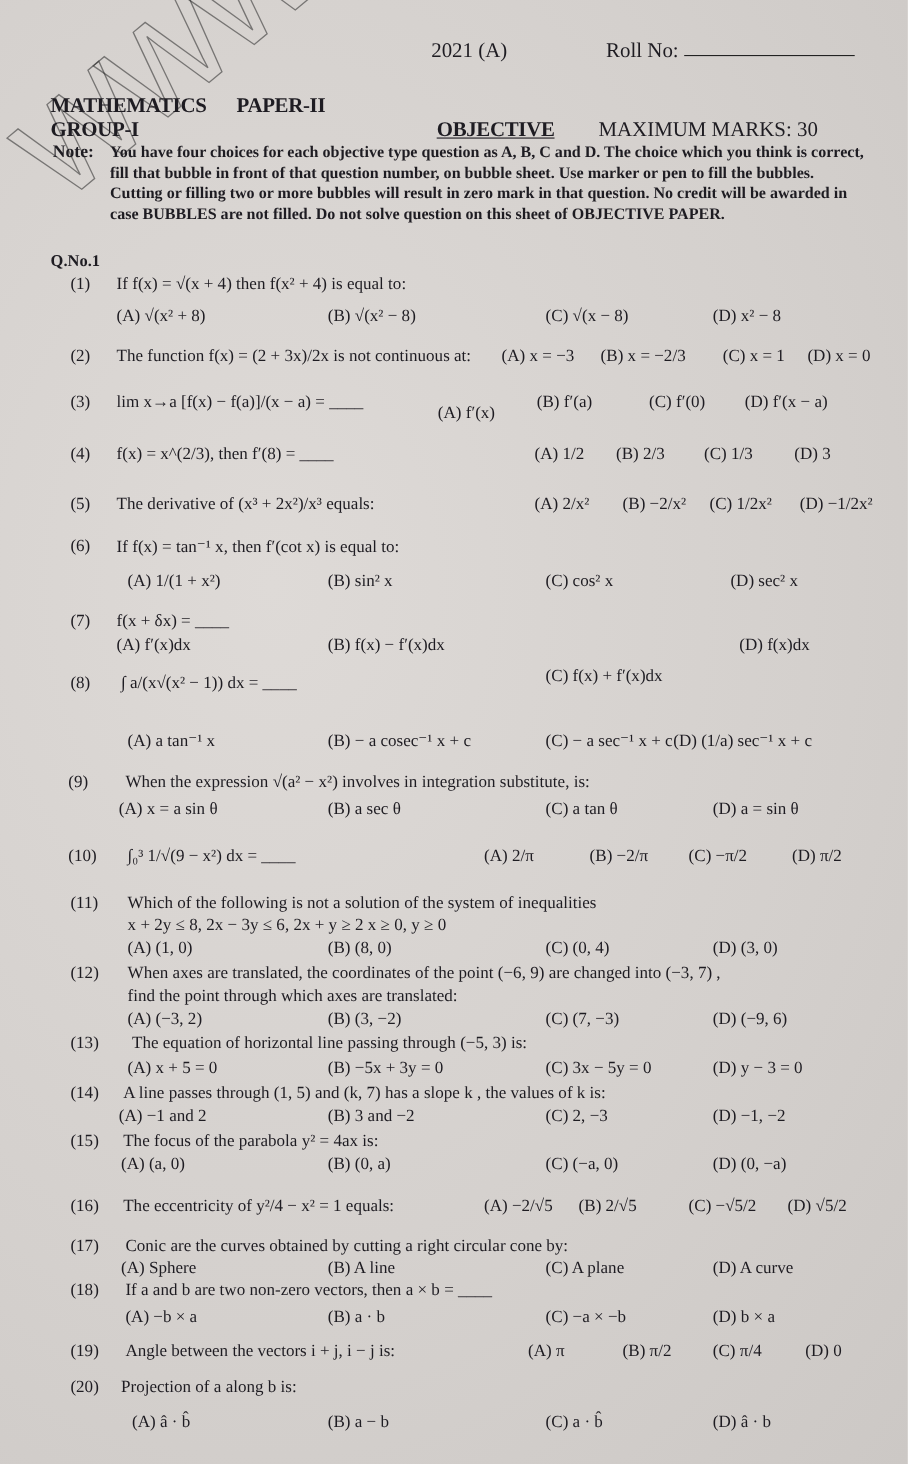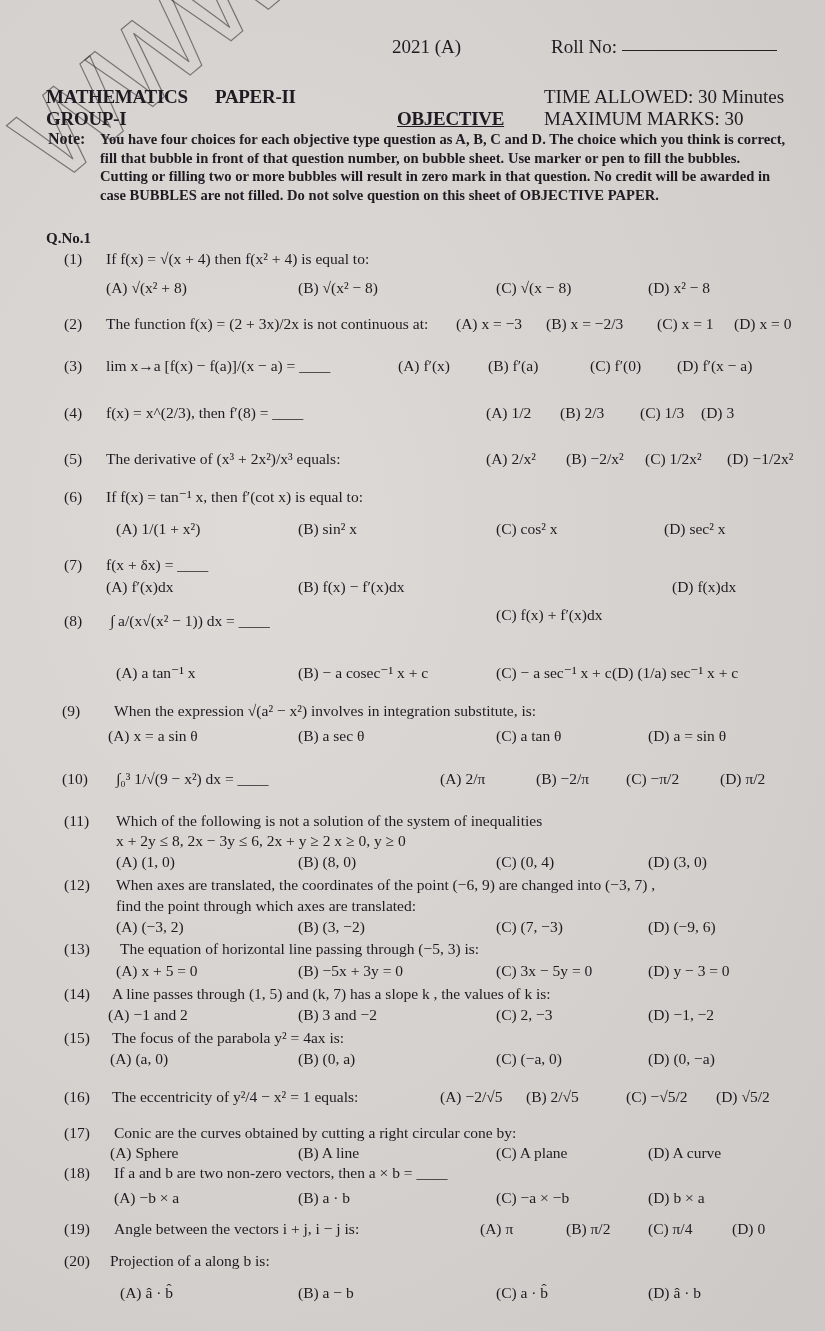--- a/index.html
+++ b/index.html
@@ -29,21 +29,20 @@
 
 <div class="paper">
 
   <div class="wm">www.ilmkidunya.com</div>
 
   <div class="abs hdrn" style="left:392px;top:36px;">2021 (A)</div>
   <div class="abs hdrn" style="left:551px;top:36px;">Roll No:</div>
   <div class="abs" style="left:622px;top:50px;width:155px;border-bottom:1.5px solid #222;"></div>
   <div class="abs hdr" style="left:46px;top:86px;">MATHEMATICS</div>
   <div class="abs hdr" style="left:215px;top:86px;">PAPER-II</div>
-  <div class="abs hdrn" style="left:544px;top:86px;">TIME ALLOWED: 30 Minutes</div>
   <div class="abs hdr" style="left:46px;top:108px;">GROUP-I</div>
   <div class="abs hdr u" style="left:397px;top:108px;">OBJECTIVE</div>
   <div class="abs hdrn" style="left:544px;top:108px;">MAXIMUM MARKS: 30</div>
 
   <div class="note">
     <span class="lbl">Note:</span>
     <div class="txt">You have four choices for each objective type question as A, B, C and D. The choice which you think is correct, fill that bubble in front of that question number, on bubble sheet. Use marker or pen to fill the bubbles. Cutting or filling two or more bubbles will result in zero mark in that question. No credit will be awarded in case BUBBLES are not filled. Do not solve question on this sheet of OBJECTIVE PAPER.</div>
   </div>
 
   <div class="abs" style="left:46px;top:230px;font-weight:bold;font-size:15px;">Q.No.1</div>
@@ -62,33 +61,33 @@
     <span class="opt" style="left:106px;top:315px;">The function f(x) = (2 + 3x)/2x is not continuous at:</span>
     <span class="opt" style="left:456px;top:315px;">(A) x = −3</span>
     <span class="opt" style="left:546px;top:315px;">(B) x = −2/3</span>
     <span class="opt" style="left:657px;top:315px;">(C) x = 1</span>
     <span class="opt" style="left:734px;top:315px;">(D) x = 0</span>
   </div>
 
   <div>
     <span class="qn" style="left:64px;top:357px;">(3)</span>
     <span class="opt" style="left:106px;top:357px;">lim x→a [f(x) − f(a)]/(x − a) = ____</span>
-    <span class="opt" style="left:398px;top:357px;">(A) f′(x)</span>
+    <span class="opt" style="left:398px;top:367px;">(A) f′(x)</span>
     <span class="opt" style="left:488px;top:357px;">(B) f′(a)</span>
     <span class="opt" style="left:590px;top:357px;">(C) f′(0)</span>
     <span class="opt" style="left:677px;top:357px;">(D) f′(x − a)</span>
   </div>
 
   <div>
     <span class="qn" style="left:64px;top:404px;">(4)</span>
     <span class="opt" style="left:106px;top:404px;">f(x) = x^(2/3), then f′(8) = ____</span>
     <span class="opt" style="left:486px;top:404px;">(A) 1/2</span>
     <span class="opt" style="left:560px;top:404px;">(B) 2/3</span>
     <span class="opt" style="left:640px;top:404px;">(C) 1/3</span>
-    <span class="opt" style="left:701px;top:404px;">(D) 3</span>
+    <span class="opt" style="left:722px;top:404px;">(D) 3</span>
   </div>
 
   <div>
     <span class="qn" style="left:64px;top:450px;">(5)</span>
     <span class="opt" style="left:106px;top:450px;">The derivative of (x³ + 2x²)/x³ equals:</span>
     <span class="opt" style="left:486px;top:450px;">(A) 2/x²</span>
     <span class="opt" style="left:566px;top:450px;">(B) −2/x²</span>
     <span class="opt" style="left:645px;top:450px;">(C) 1/2x²</span>
     <span class="opt" style="left:727px;top:450px;">(D) −1/2x²</span>
   </div>

